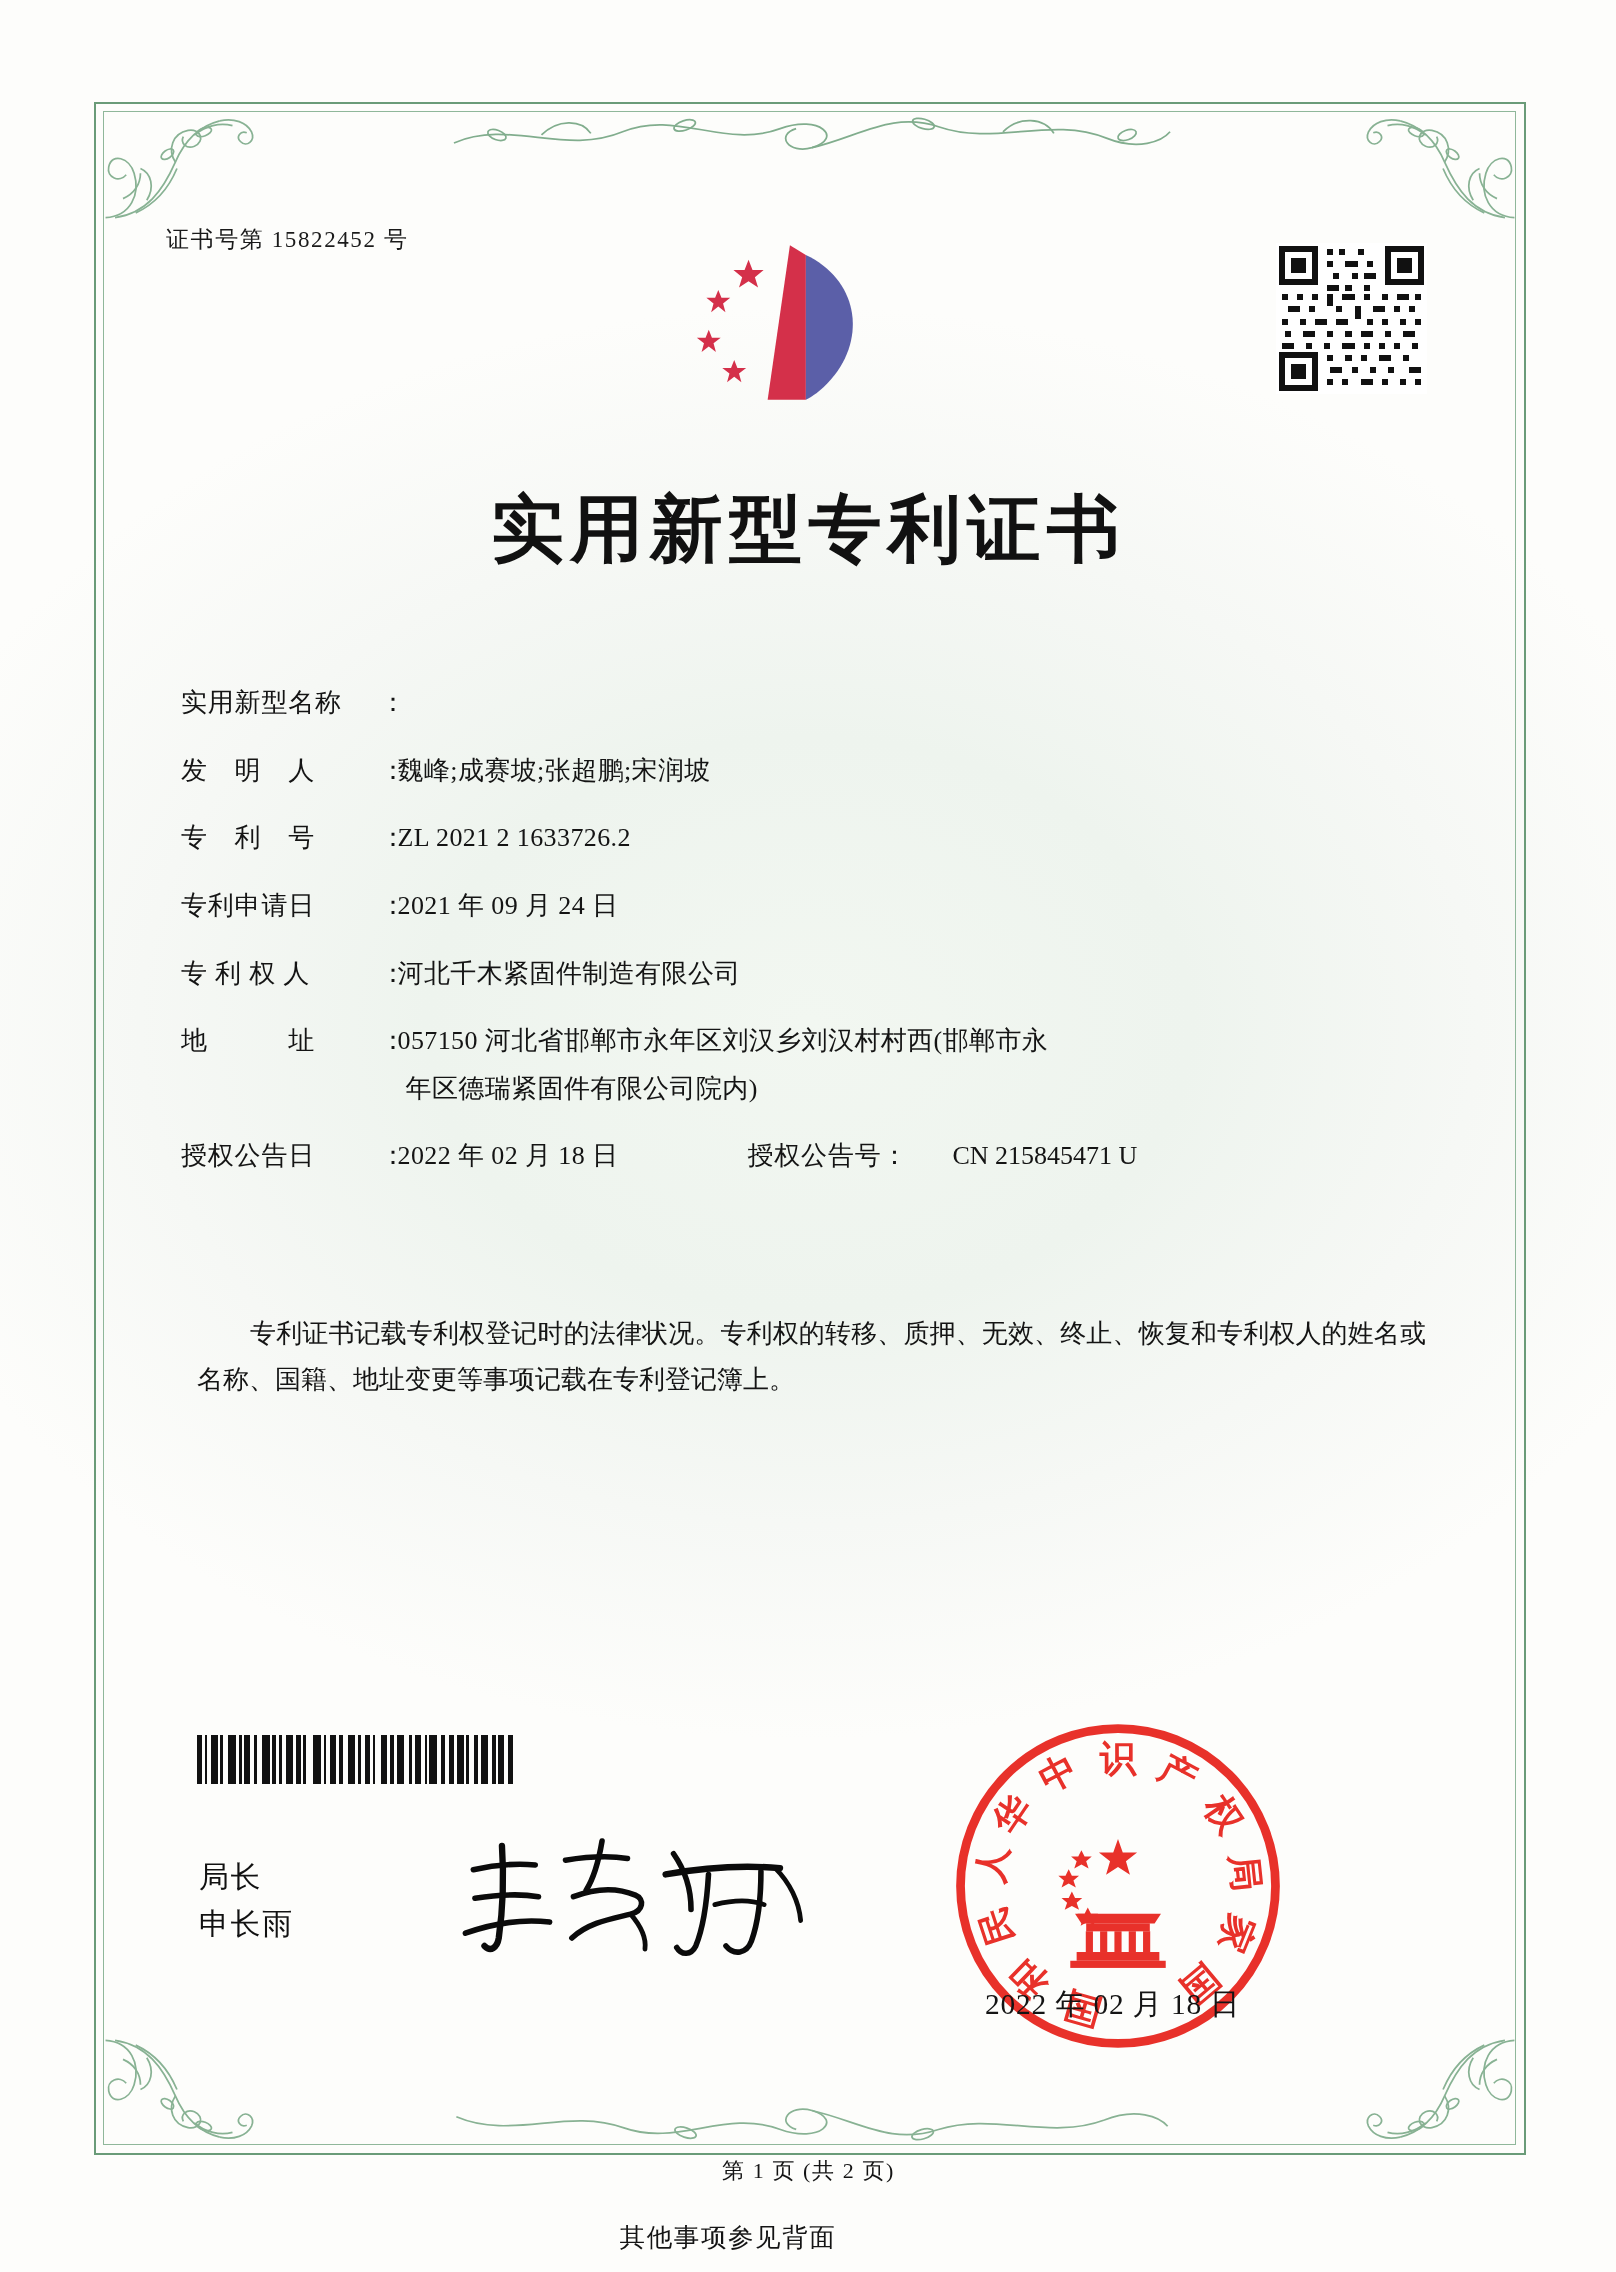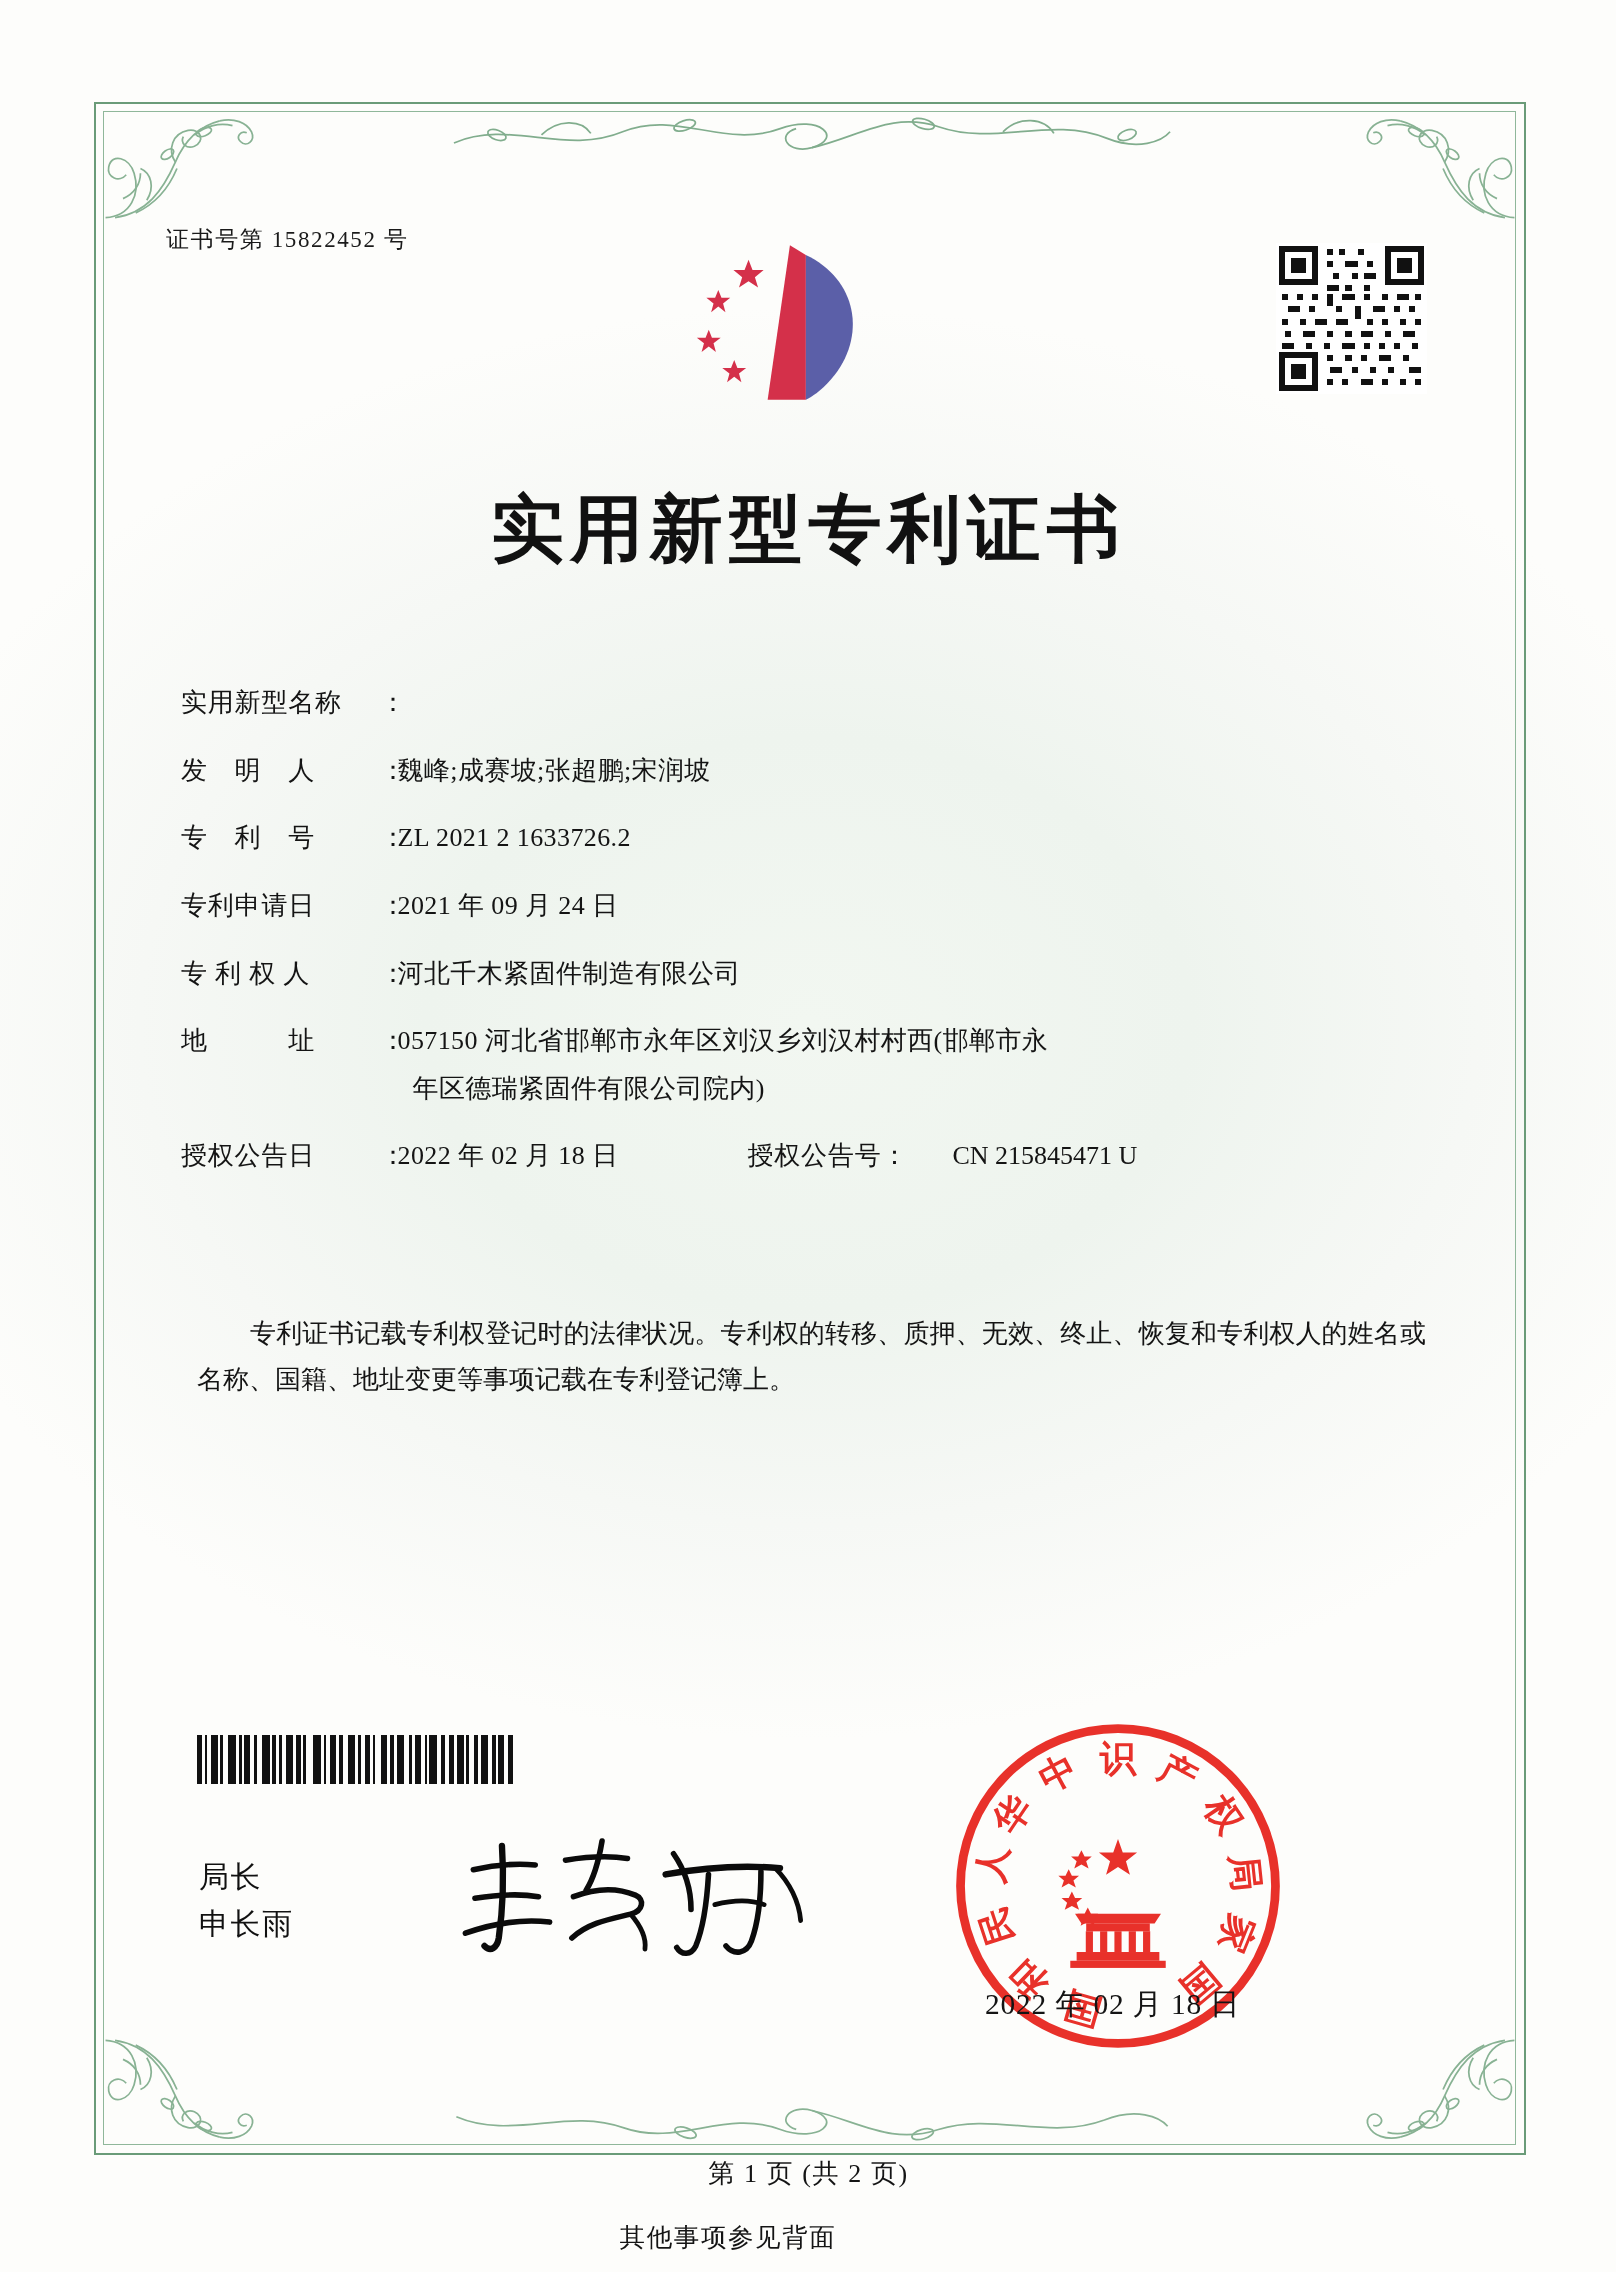--- a/index.html
+++ b/index.html
@@ -146,21 +146,21 @@
     flex: 0 0 17.5px;
     width: 17.5px;
   }
   .field-value {
     flex: 1;
     letter-spacing: 0.4px;
   }
   .field-value .line2 {
     display: block;
     margin-top: 9.5px;
-    margin-left: 15px;
+    margin-left: 8px;
   }
 
   .field-row.dual .field-value {
     flex: 0 0 auto;
     width: 350px;
   }
   .dual-second-label {
     width: 205px;
     flex: 0 0 205px;
     letter-spacing: 0.8px;
@@ -241,21 +241,21 @@
     white-space: nowrap;
   }
 
   
   .page-footer {
     position: absolute;
     left: 0;
     top: 2156px;
     width: 1617px;
     text-align: center;
-    font-size: 26px;
+    font-size: 22px;
     color: #141414;
     letter-spacing: 1.6px;
   }
   .back-note {
     position: absolute;
     left: 0;
     top: 2220px;
     width: 1456px;
     text-align: center;
     font-size: 25.5px;

